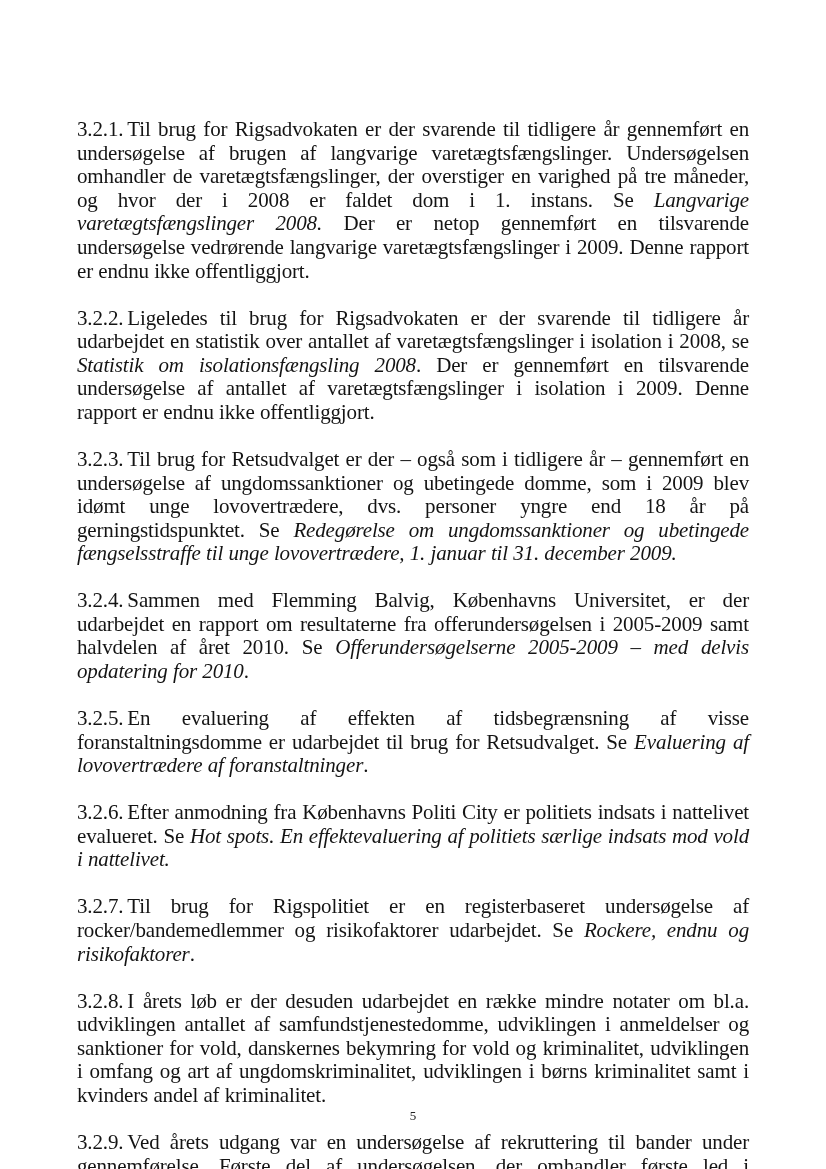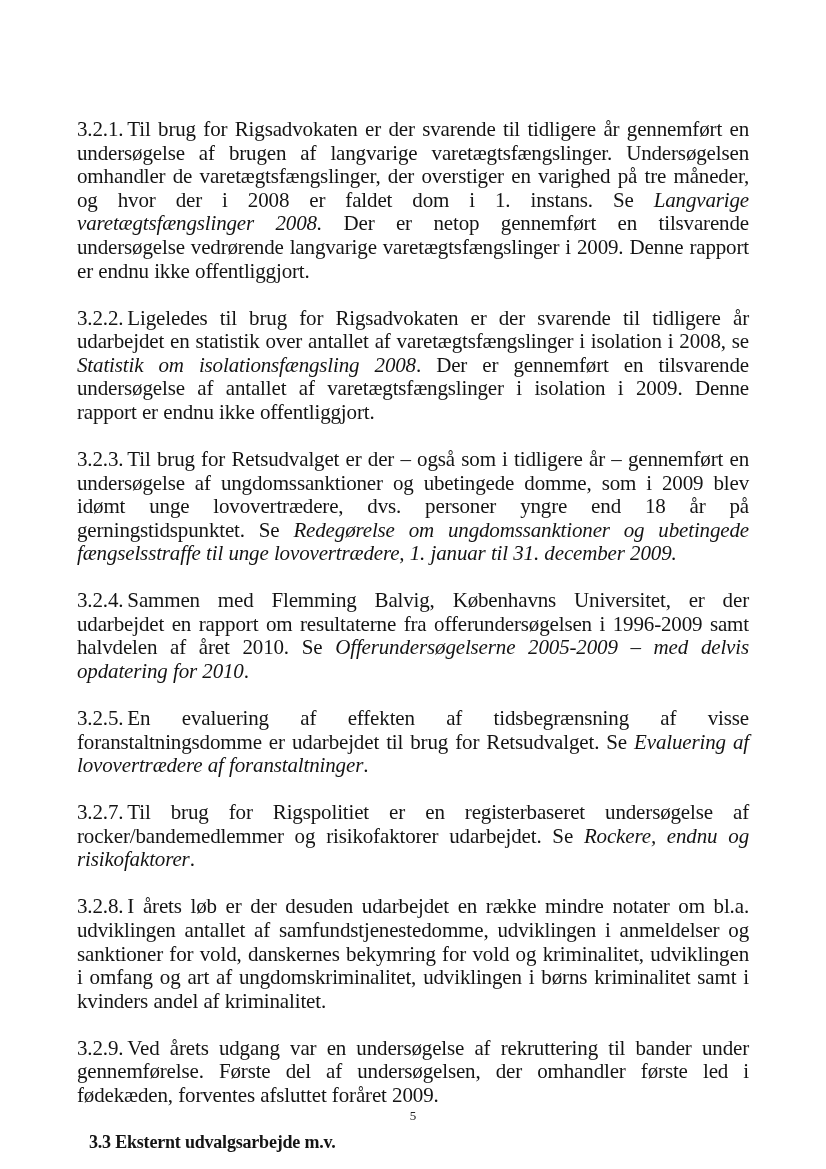--- a/index.html
+++ b/index.html
@@ -69,27 +69,30 @@
 
   <p class="para">
     <span class="num">3.2.2.</span><span>Ligeledes til brug for Rigsadvokaten er der svarende til tidligere år udarbejdet en statistik over antallet af varetægtsfængslinger i isolation i 2008, se </span><i>Statistik om isolationsfængsling 2008</i><span>. Der er gennemført en tilsvarende undersøgelse af antallet af varetægtsfængslinger i isolation i 2009. Denne rapport er endnu ikke offentliggjort.</span>
   </p>
 
   <p class="para">
     <span class="num">3.2.3.</span><span>Til brug for Retsudvalget er der – også som i tidligere år – gennemført en undersøgelse af ungdomssanktioner og ubetingede domme, som i 2009 blev idømt unge lovovertrædere, dvs. personer yngre end 18 år på gerningstidspunktet. Se </span><i>Redegørelse om ungdomssanktioner og ubetingede fængselsstraffe til unge lovovertrædere, 1. januar til 31. december 2009.</i><span></span>
   </p>
 
   <p class="para">
-    <span class="num">3.2.4.</span><span>Sammen med Flemming Balvig, Københavns Universitet, er der udarbejdet en rapport om resultaterne fra offerundersøgelsen i 1996-2009 samt halvdelen af året 2010. Se </span><i>Offerundersøgelserne 2005-2009 – med delvis opdatering for 2010</i><span>.</span>
+    <span class="num">3.2.4.</span><span>Sammen med Flemming Balvig, Københavns Universitet, er der udarbejdet en rapport om resultaterne fra offerundersøgelsen i 2005-2009 samt halvdelen af året 2010. Se </span><i>Offerundersøgelserne 2005-2009 – med delvis opdatering for 2010</i><span>.</span>
   </p>
 
   <p class="para">
     <span class="num">3.2.5.</span><span>En evaluering af effekten af tidsbegrænsning af visse foranstaltningsdomme er udarbejdet til brug for Retsudvalget. Se </span><i>Evaluering af lovovertrædere af foranstaltninger</i><span>.</span>
   </p>
 
+  <p class="para">
+    <span class="num">3.2.6.</span><span>Efter anmodning fra Københavns Politi City er politiets indsats i nattelivet evalueret. Se </span><i>Hot spots. En effektevaluering af politiets særlige indsats mod vold i nattelivet.</i><span></span>
+  </p>
 
   <p class="para">
     <span class="num">3.2.7.</span><span>Til brug for Rigspolitiet er en registerbaseret undersøgelse af rocker/bandemedlemmer og risikofaktorer udarbejdet. Se </span><i>Rockere, endnu og risikofaktorer</i><span>.</span>
   </p>
 
   <p class="para">
     <span class="num">3.2.8.</span><span>I årets løb er der desuden udarbejdet en række mindre notater om bl.a. udviklingen antallet af samfundstjenestedomme, udviklingen i anmeldelser og sanktioner for vold, danskernes bekymring for vold og kriminalitet, udviklingen i omfang og art af ungdomskriminalitet, udviklingen i børns kriminalitet samt i kvinders andel af kriminalitet.</span>
   </p>
 
   <p class="para">

